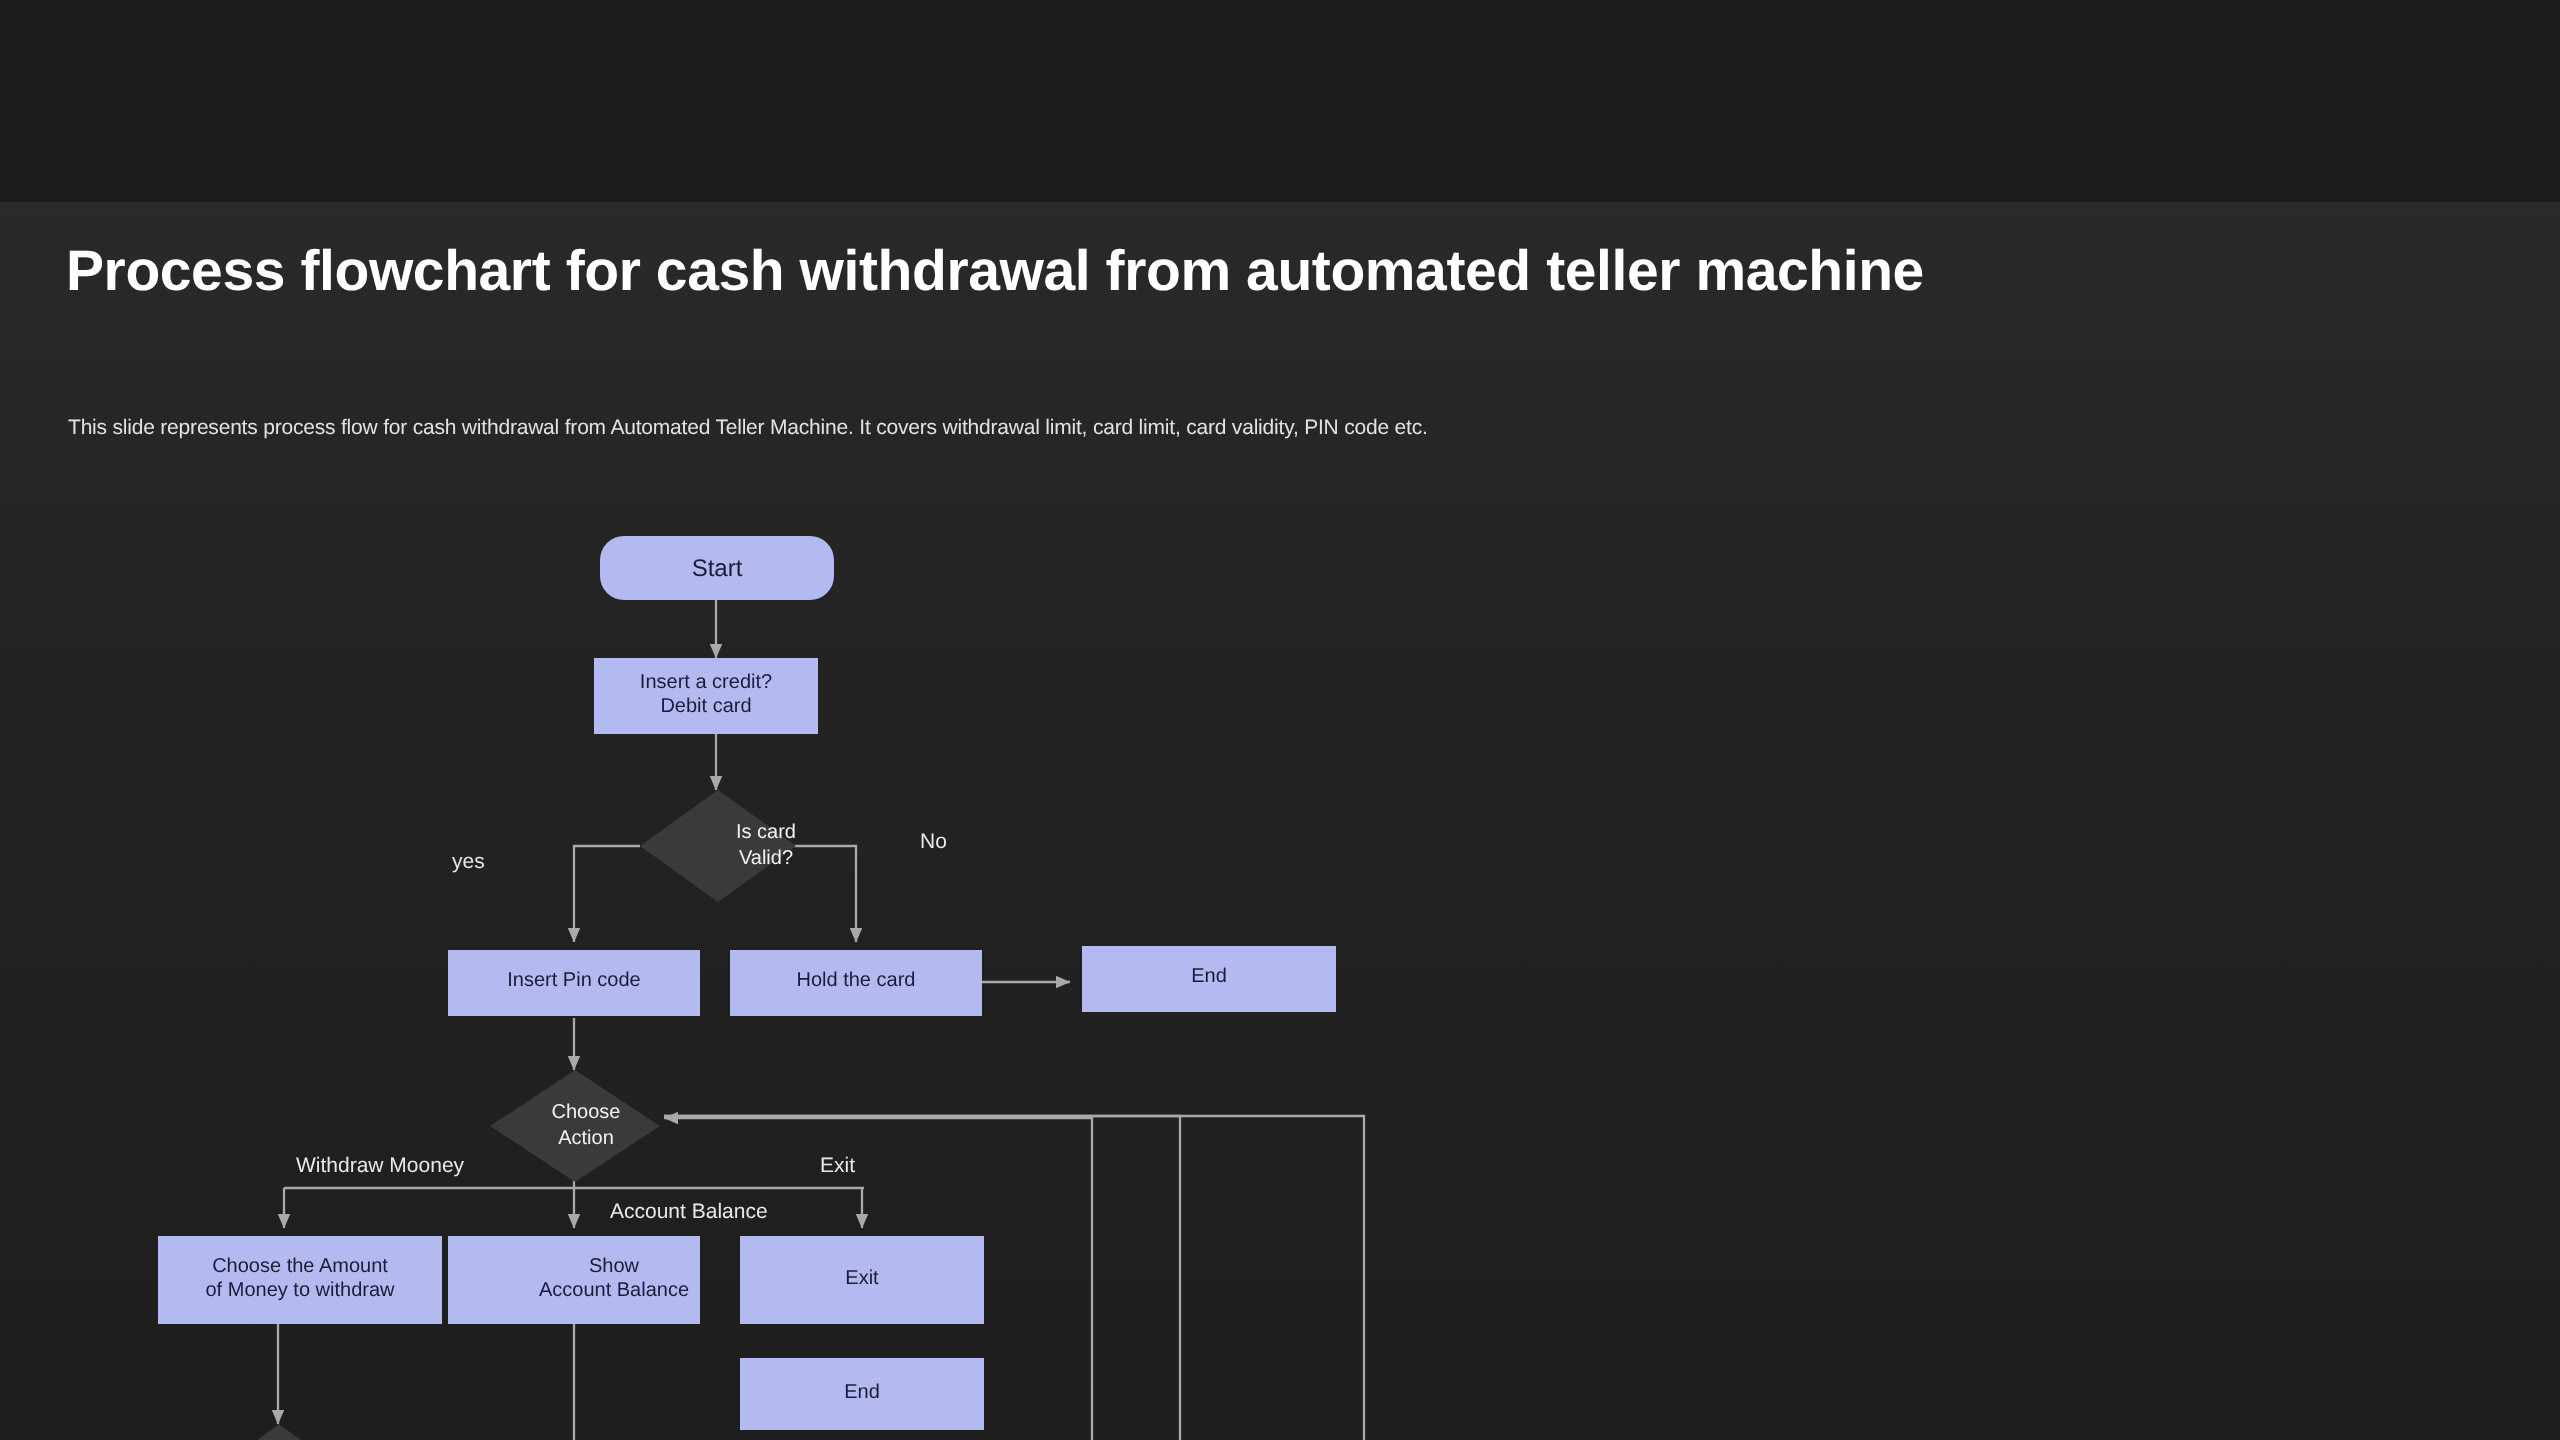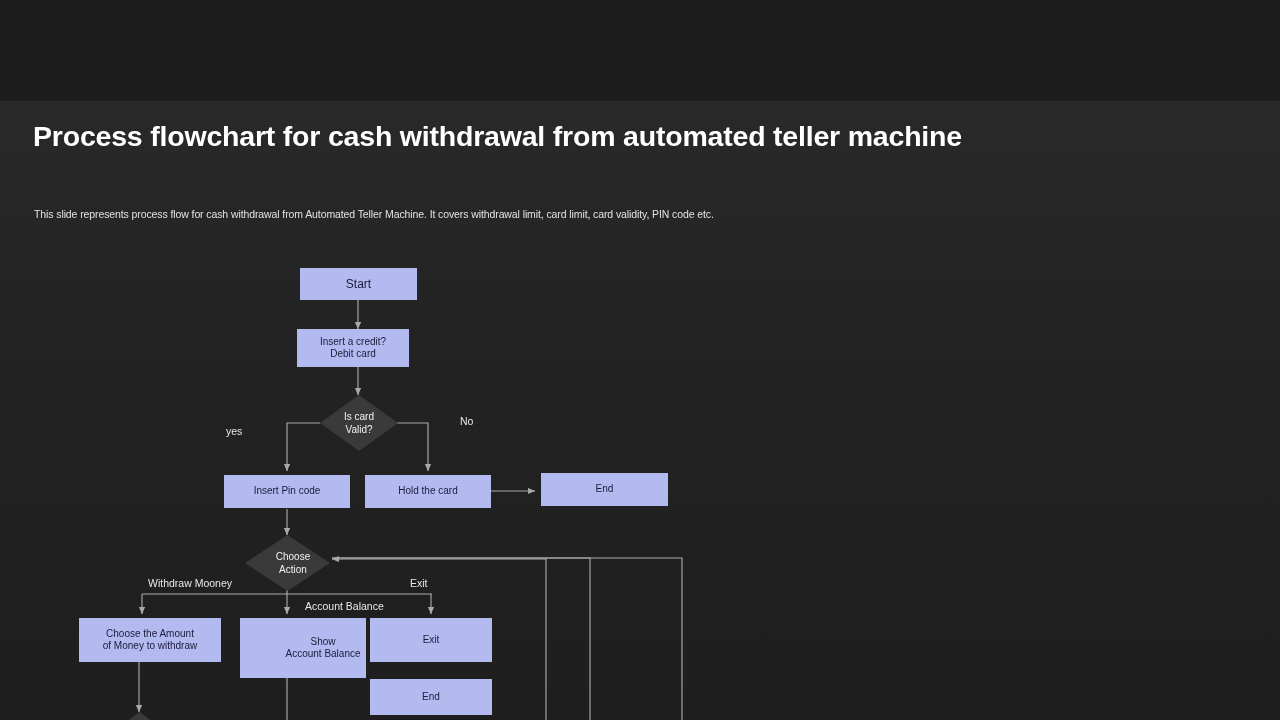--- a/index.html
+++ b/index.html
@@ -151,30 +151,30 @@
         <path d="M139,525 L139,543" marker-end="url(#arw)"></path>
 
         <path d="M287,415 L287,478 L546,478 L546,312 L332,312" marker-end="url(#arw)"></path>
 
         <path d="M172,495 L590,495 L590,311 L332,311"></path>
 
         <path d="M207,561 L682,561 L682,311 L332,311"></path>
       </g>
     </svg>
 
-    <div class="node process big-label" style="left:300px; top:21px; width:117px; height:32px;">
+    <div class="node process big-label" style="left:300px; top:21px; width:117px; height:32px;border-radius:12px;">
       <span>Start</span>
     </div>
 
     <div class="node process" style="left:297px; top:82px; width:112px; height:38px;">
       <span style="white-space:pre-line;">Insert a credit?
 Debit card</span>
     </div>
 
-    <div class="node decision" style="left:320px; top:148px; width:78px; height:56px;">
+    <div class="node decision" style="left:320px; top:148px; width:78px; height:56px;justify-content:flex-end;">
       <div class="diamond-shape"></div>
       <span class="dtext" style="white-space:pre-line;">Is card
 Valid?</span>
     </div>
 
     <div class="node process" style="left:224px; top:228px; width:126px; height:33px;">
       <span>Insert Pin code</span>
     </div>
 
     <div class="node process" style="left:365px; top:228px; width:126px; height:33px;">
@@ -189,21 +189,21 @@
       <div class="diamond-shape"></div>
       <span class="dtext" style="white-space:pre-line;margin-left:11px;">Choose
 Action</span>
     </div>
 
     <div class="node process" style="left:79px; top:371px; width:142px; height:44px;">
       <span style="white-space:pre-line;">Choose the Amount
 of Money to withdraw</span>
     </div>
 
-    <div class="node process" style="left:240px; top:371px; width:126px; height:60px;padding-left:40px;">
+    <div class="node process" style="left:224px; top:371px; width:126px; height:44px;padding-left:40px;">
       <span style="white-space:pre-line;">Show
 Account Balance</span>
     </div>
 
     <div class="node process" style="left:370px; top:371px; width:122px; height:44px;">
       <span>Exit</span>
     </div>
 
     <div class="node process" style="left:370px; top:432px; width:122px; height:36px;">
       <span>End</span>

